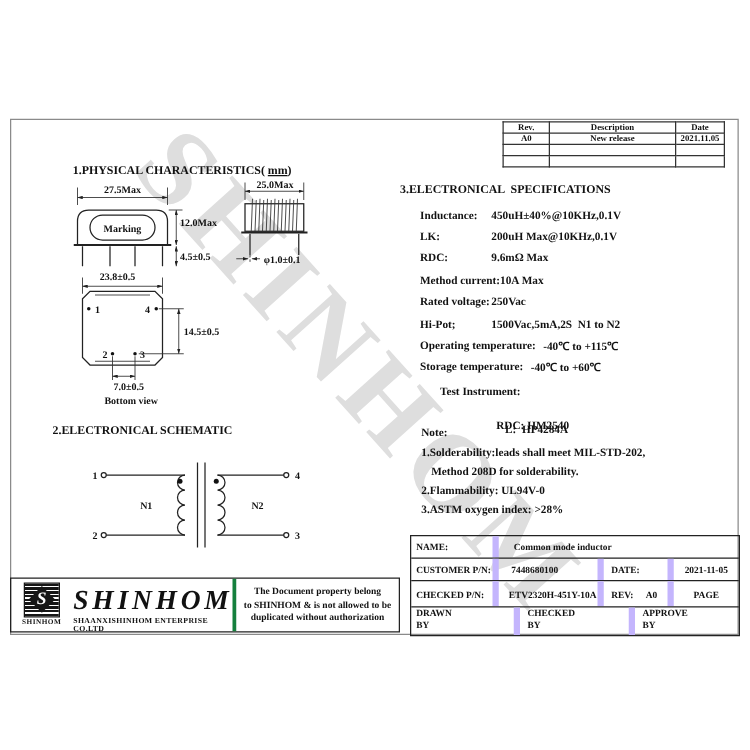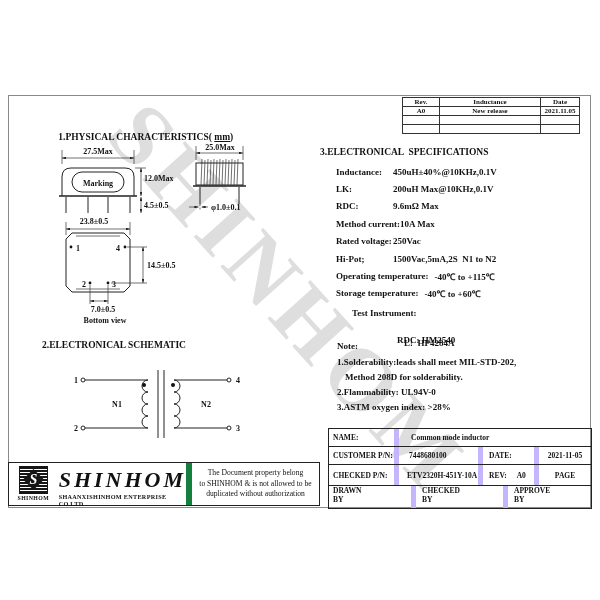--- a/index.html
+++ b/index.html
@@ -39,22 +39,22 @@
   .irow{display:flex;border-top:1px solid #222;}
   .irow:first-child{border-top:none;}
   .ic{border-right:5px solid #c4b5fd;display:flex;align-items:center;padding-left:4px;box-sizing:border-box;}
   .ic:last-child{border-right:none;}
   .ic.center{justify-content:center;padding-left:0;}
   .ic.top{align-items:flex-start;padding-top:1px;line-height:1.15;white-space:pre-line;}
   
   .logo-block{position:absolute;left:8px;top:462px;width:312px;height:44px;border:1px solid #222;
               display:flex;box-sizing:border-box;}
   .logo-left{width:177px;display:flex;align-items:flex-start;padding-top:3px;}
-  .logo-right{flex:1;border-left:6px solid #15803d;display:flex;flex-direction:column;
-              justify-content:center;text-align:center;font-size:7.6px;font-weight:normal;line-height:10.5px;}
+  .logo-right{flex:1;border-left:3px solid #15803d;display:flex;flex-direction:column;
+              justify-content:center;text-align:center;font-size:7.6px;font-weight:bold;line-height:10.5px;}
   .logo-mark-col{width:44px;display:flex;flex-direction:column;align-items:center;margin-left:4px;}
   .logo-mark{width:27px;height:26px;position:relative;
              background:repeating-linear-gradient(180deg,#161616 0px,#161616 2px,#ffffff 2px,#ffffff 3px);
              border:1px solid #161616;}
   .logo-mark-diamond{position:absolute;left:6px;top:5px;width:15px;height:15px;background:#161616;
                      transform:rotate(45deg);}
   .logo-mark-s{position:absolute;left:0;top:0;width:27px;height:26px;display:flex;align-items:center;
                justify-content:center;color:#fff;font-size:14px;font-style:italic;font-weight:bold;}
   .logo-mark-label{font-size:5.8px;font-weight:bold;letter-spacing:0.4px;margin-top:1px;}
   .brand-col{margin-left:5px;padding-top:2px;}
@@ -69,21 +69,21 @@
   <div class="watermark">SHINHOM</div>
 
   <div class="content">
 
     <div class="frame"></div>
 
     <table class="rev-table">
       <tbody>
           <tr>
         <td class="rev-c1">Rev.</td>
-        <td class="rev-c2">Inductance</td>
+        <td class="rev-c2">Description</td>
         <td class="rev-c3">Date</td>
       </tr>
       <tr>
         <td>A0</td>
         <td>New release</td>
         <td>2021.11.05</td>
       </tr>
       <tr>
         <td></td>
         <td></td>

